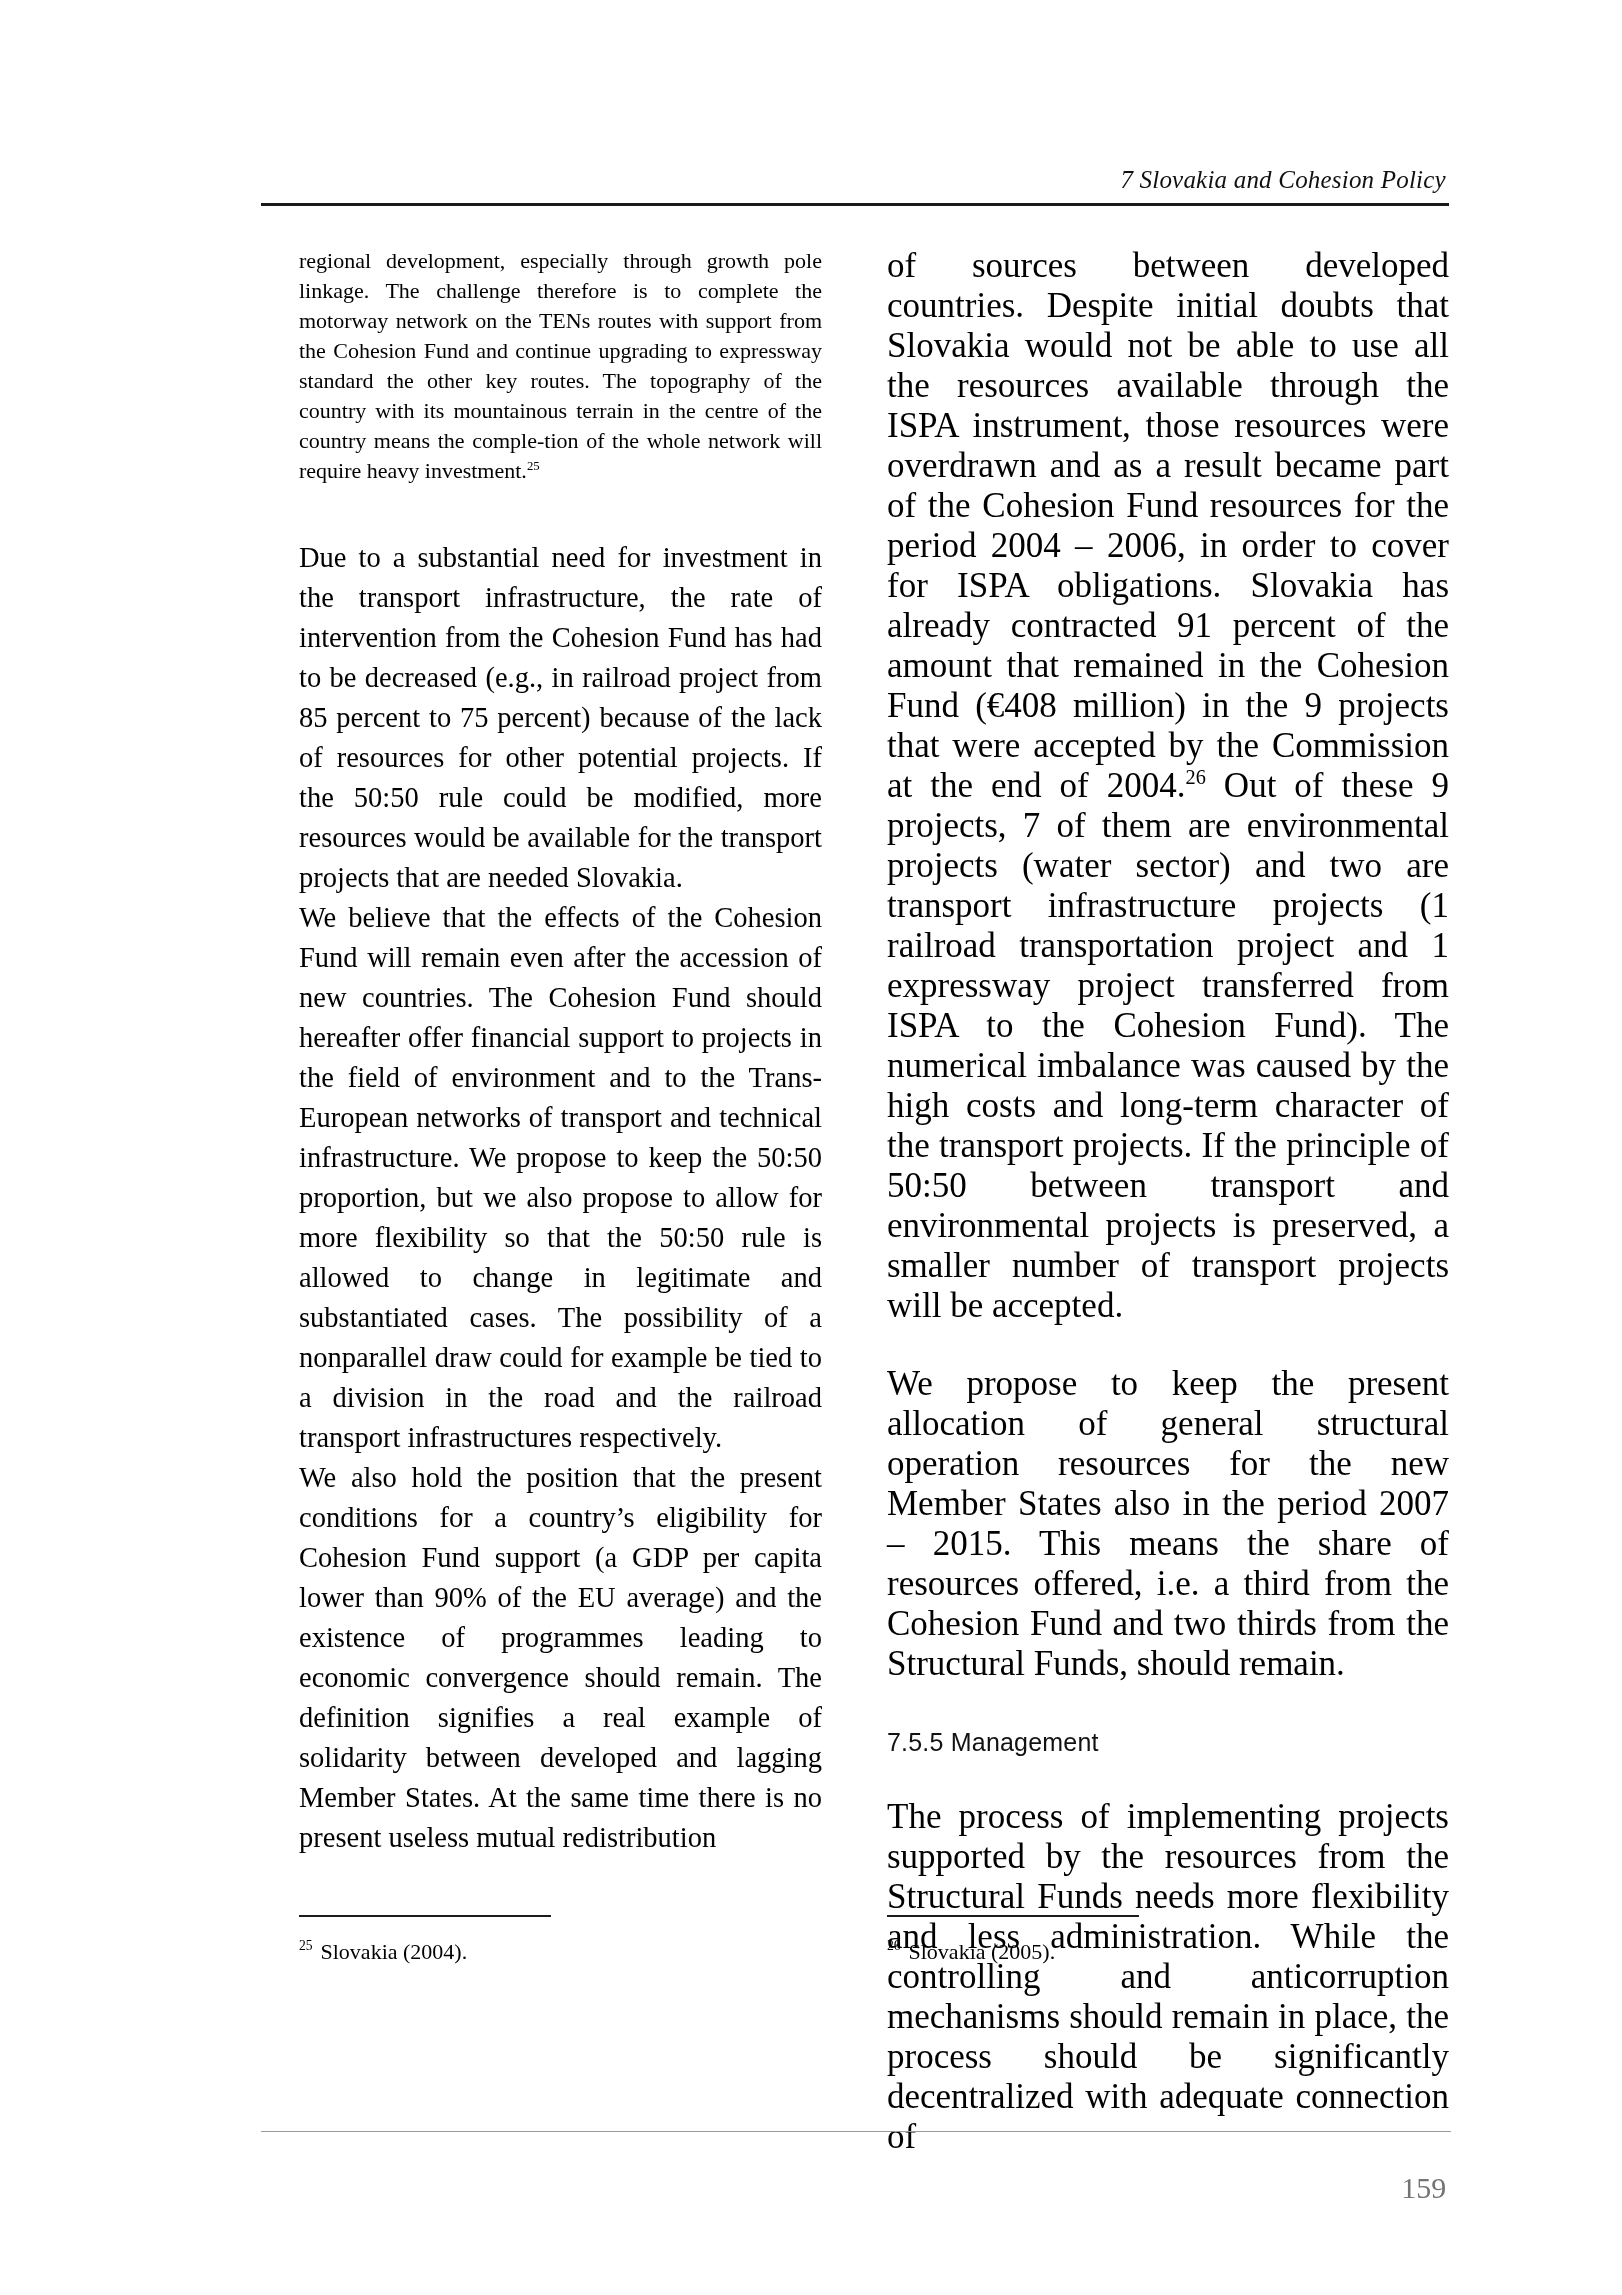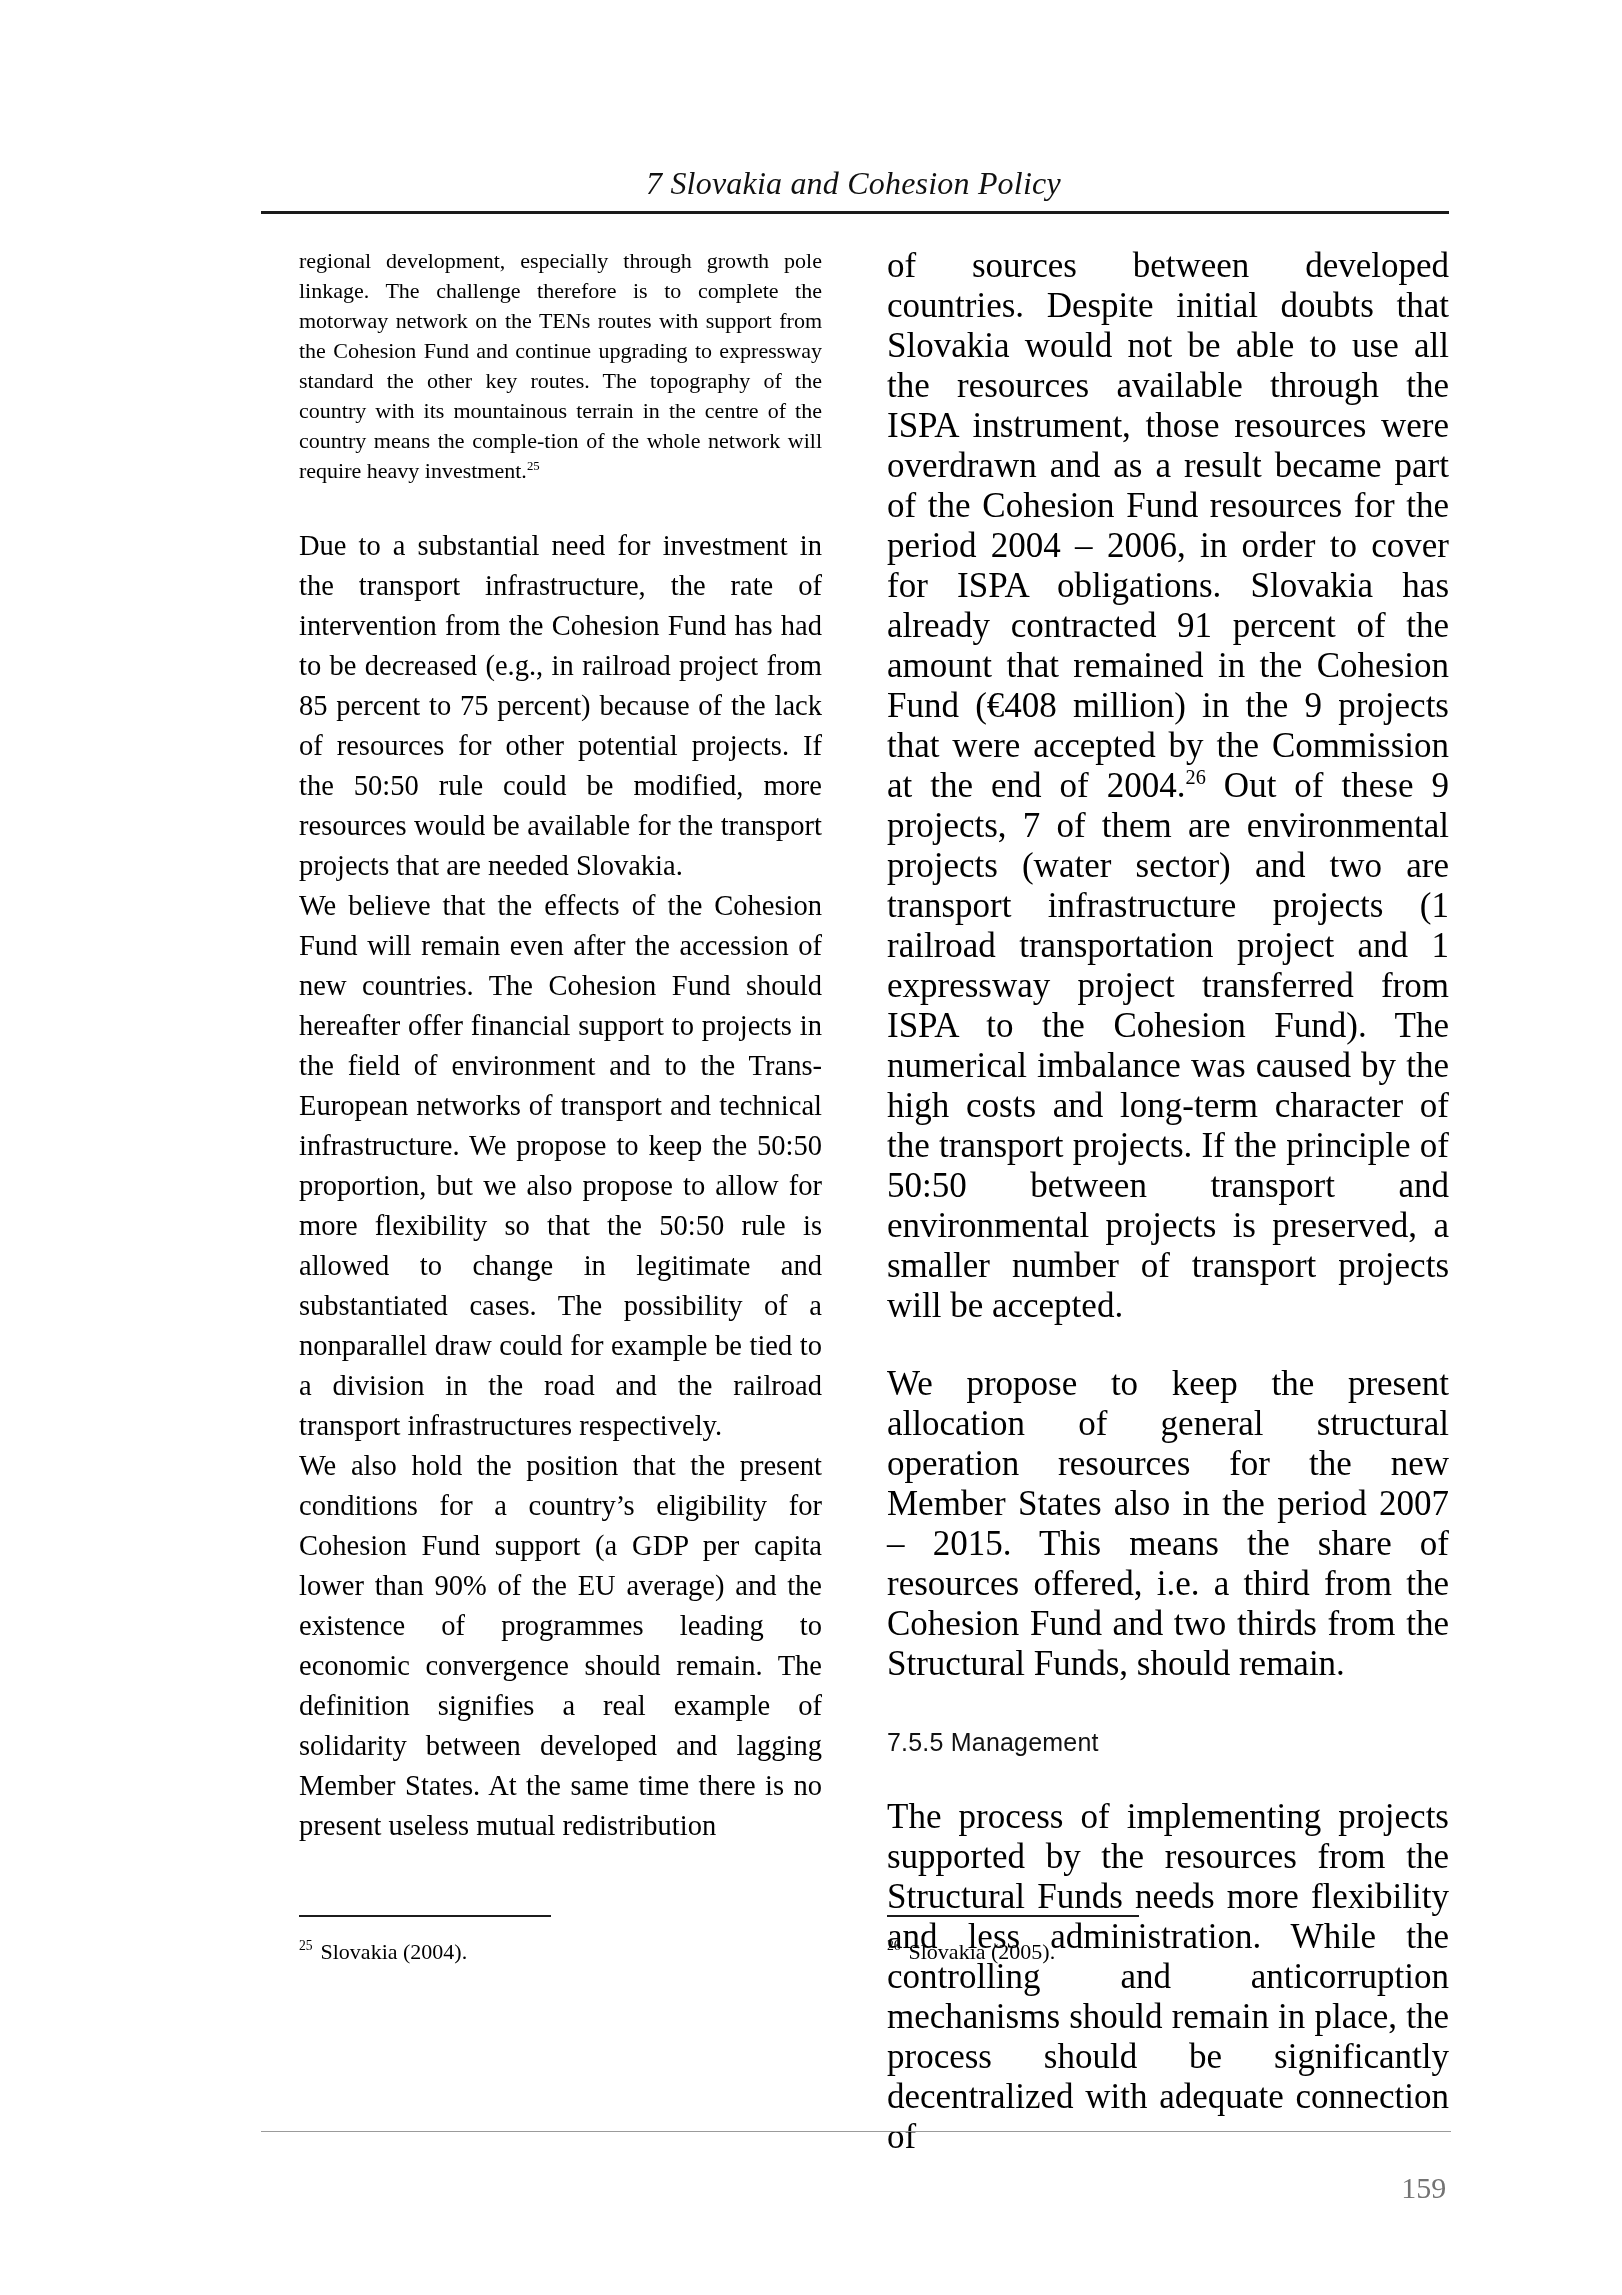--- a/index.html
+++ b/index.html
@@ -23,23 +23,23 @@
 
   
   .header-block {
     position: absolute;
     left: 261px;
     top: 166px;
     width: 1188px;
   }
   .running-head {
     font-style: italic;
-    font-size: 32px;
+    font-size: 25px;
     line-height: 1.1;
-    text-align: center;
+    text-align: right;
     letter-spacing: 0.2px;
     color: #111;
     padding-right: 3.2px;
   }
   .header-rule {
     margin-top: 9.5px;
     border-top: 3.2px solid #1a1a1a;
     width: 100%;
   }
 
@@ -72,21 +72,21 @@
     line-height: 30px;
     text-align: justify;
     margin-bottom: 0;
   }
 
   .body-para {
     font-size: 28.5px;
     line-height: 40px;
     text-align: justify;
   }
-  .body-para.gap-before { margin-top: 40px; }
+  .body-para.gap-before { margin-top: 52px; }
 
   .body-para-right {
     font-size: 35px;
     line-height: 40px;
     text-align: justify;
   }
   .body-para-right.gap-before { margin-top: 38px; }
 
   sup {
     font-size: 0.58em;

